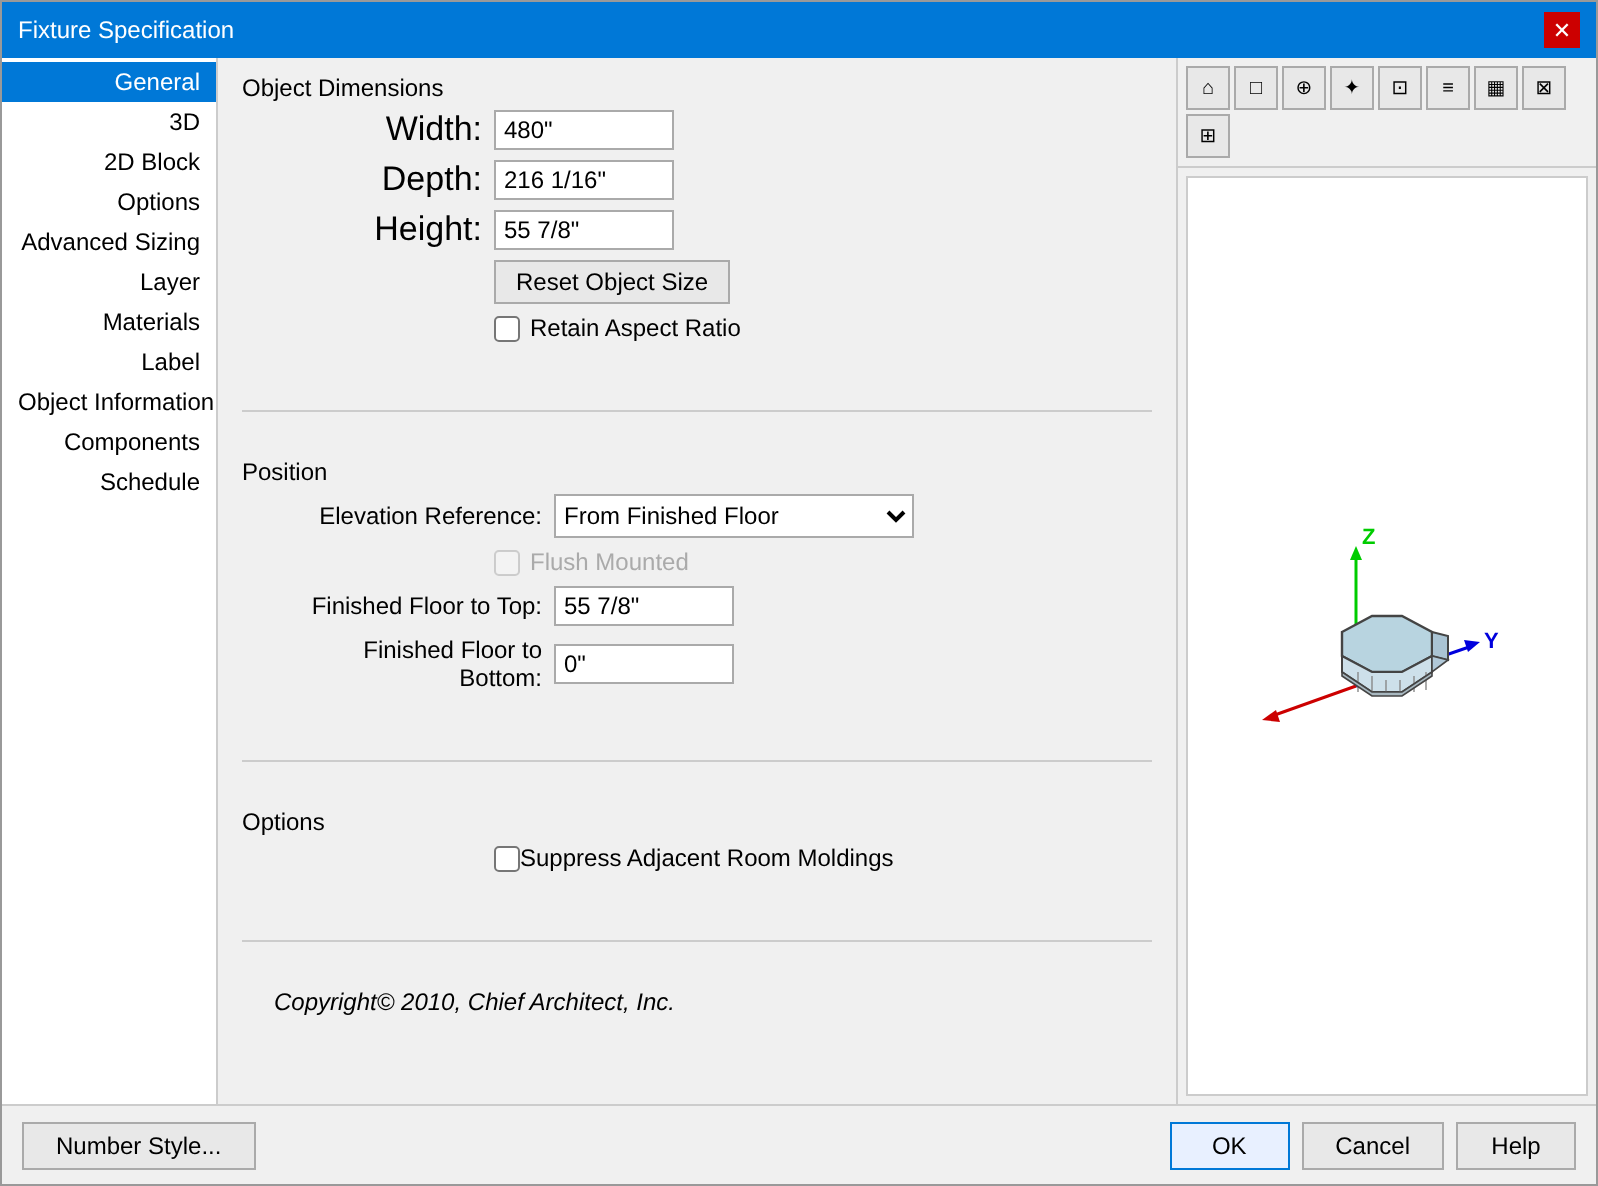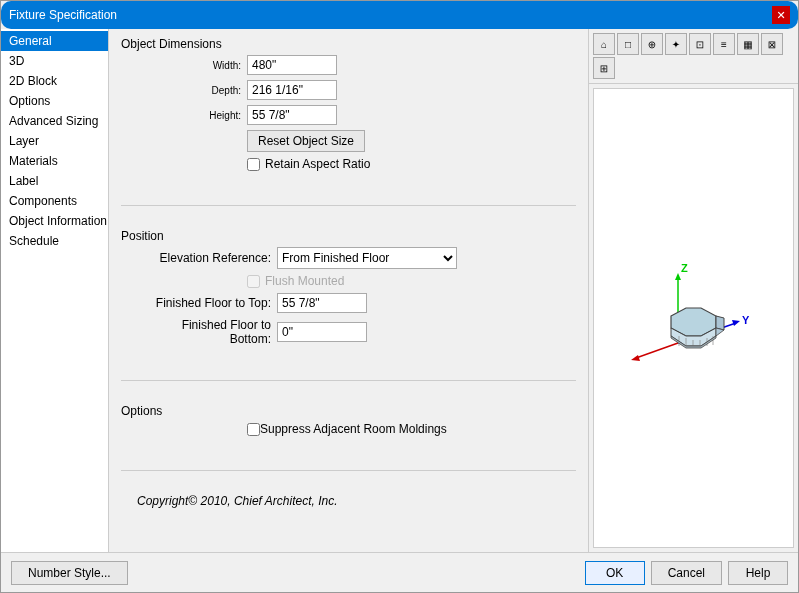--- a/index.html
+++ b/index.html
@@ -18,21 +18,20 @@
     .title-bar {
       background: #0078d7;
       color: white;
       padding: 6px 8px;
       display: flex;
       justify-content: space-between;
       align-items: center;
       font-size: 12px;
       font-weight: 500;
       height: 28px;
-      border-radius: 10px;
     }
 
     .title-bar-close {
       width: 18px; height: 18px;
       background: #c00;
       color: white;
       border: none;
       cursor: pointer;
       font-size: 11px;
       display: flex; align-items: center; justify-content: center;
@@ -59,20 +58,21 @@
       display: flex;
       flex-direction: column;
     }
 
     .sidebar-item {
       padding: 3px 8px;
       font-size: 12px;
       cursor: pointer;
       color: #000;
       white-space: nowrap;
+      text-align: right;
     }
     .sidebar-item.active { background: #0078d7; color: white; }
 
     
     .main-content {
       flex: 1;
       padding: 8px 12px;
       display: flex;
       flex-direction: column;
       gap: 17px;
@@ -138,21 +138,21 @@
 
     .field-row {
       display: flex;
       align-items: center;
       margin-bottom: 5px;
       padding-left: 16px;
     }
 
     .field-label {
       width: 110px;
-      font-size: 10px;
+      font-size: 17px;
       text-align: right;
       padding-right: 6px;
       color: #000;
     }
 
     .field-input {
       width: 90px;
       height: 20px;
       border: 1px solid #aaa;
       font-size: 12px;
@@ -283,22 +283,22 @@
     <div class="sidebar">
       <div class="sidebar-items">
         <div class="sidebar-item active">General</div>
         <div class="sidebar-item">3D</div>
         <div class="sidebar-item">2D Block</div>
         <div class="sidebar-item">Options</div>
         <div class="sidebar-item">Advanced Sizing</div>
         <div class="sidebar-item">Layer</div>
         <div class="sidebar-item">Materials</div>
         <div class="sidebar-item">Label</div>
+        <div class="sidebar-item">Object Information</div>
         <div class="sidebar-item">Components</div>
-        <div class="sidebar-item">Object Information</div>
         <div class="sidebar-item">Schedule</div>
       </div>
     </div>
 
     <div class="main-content">
 
       <div class="section-group">
         <div class="section-header">Object Dimensions</div>
 
         <div class="field-row">

